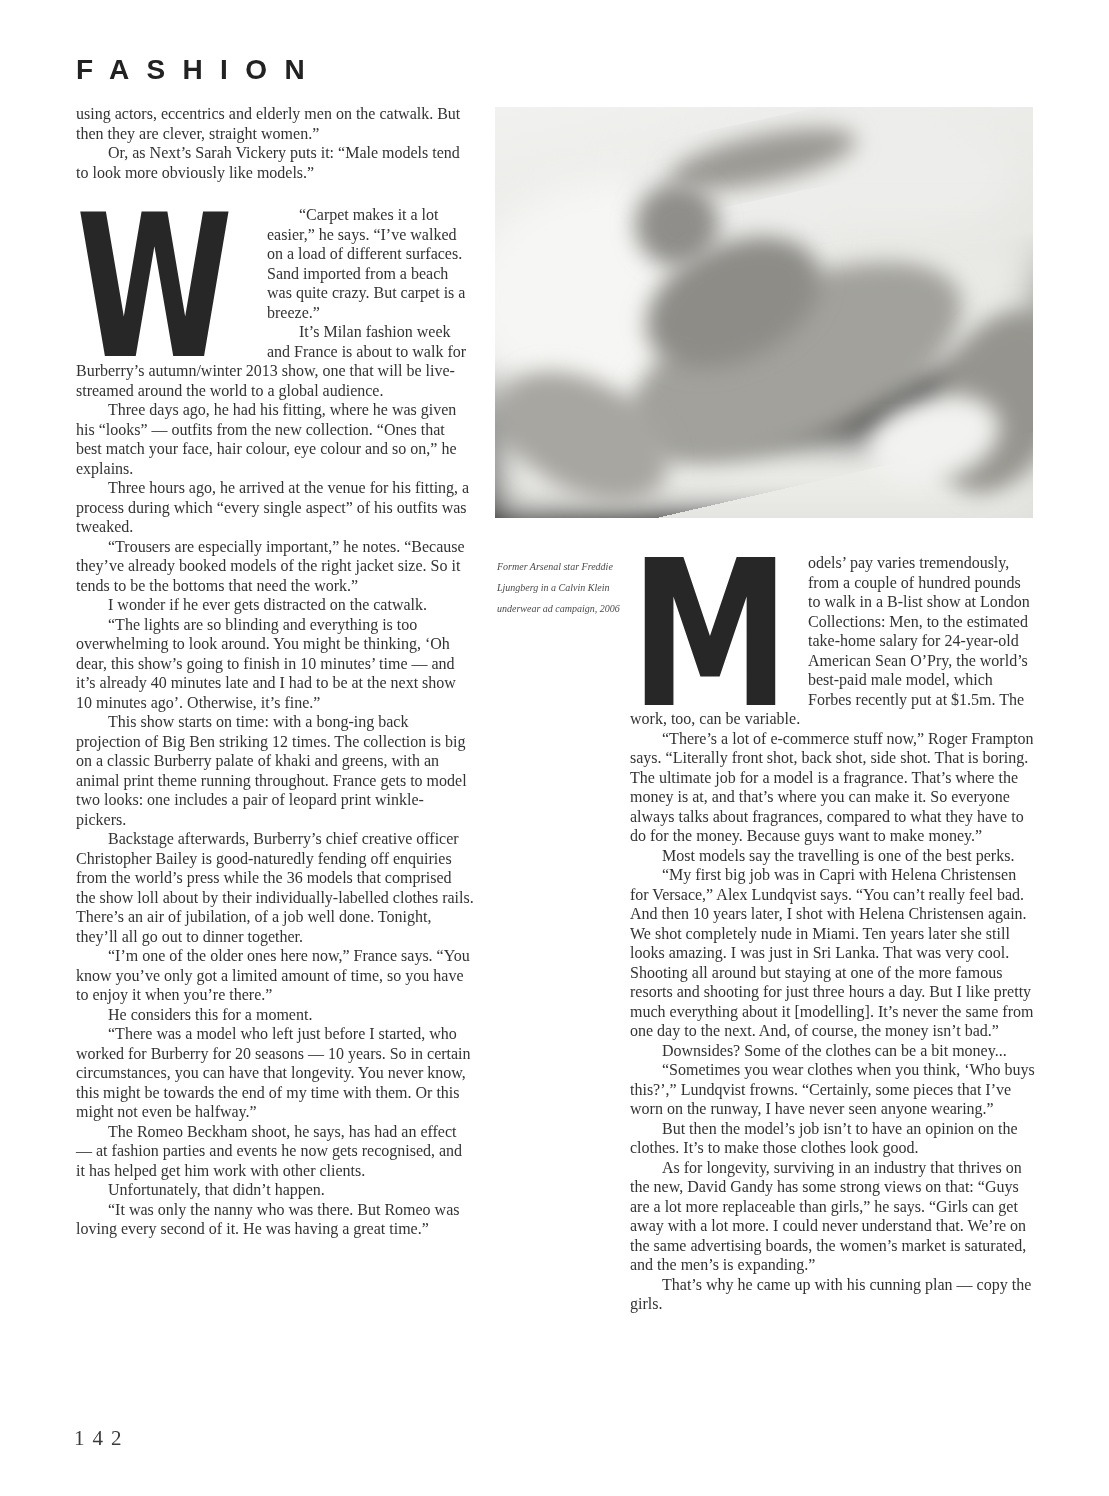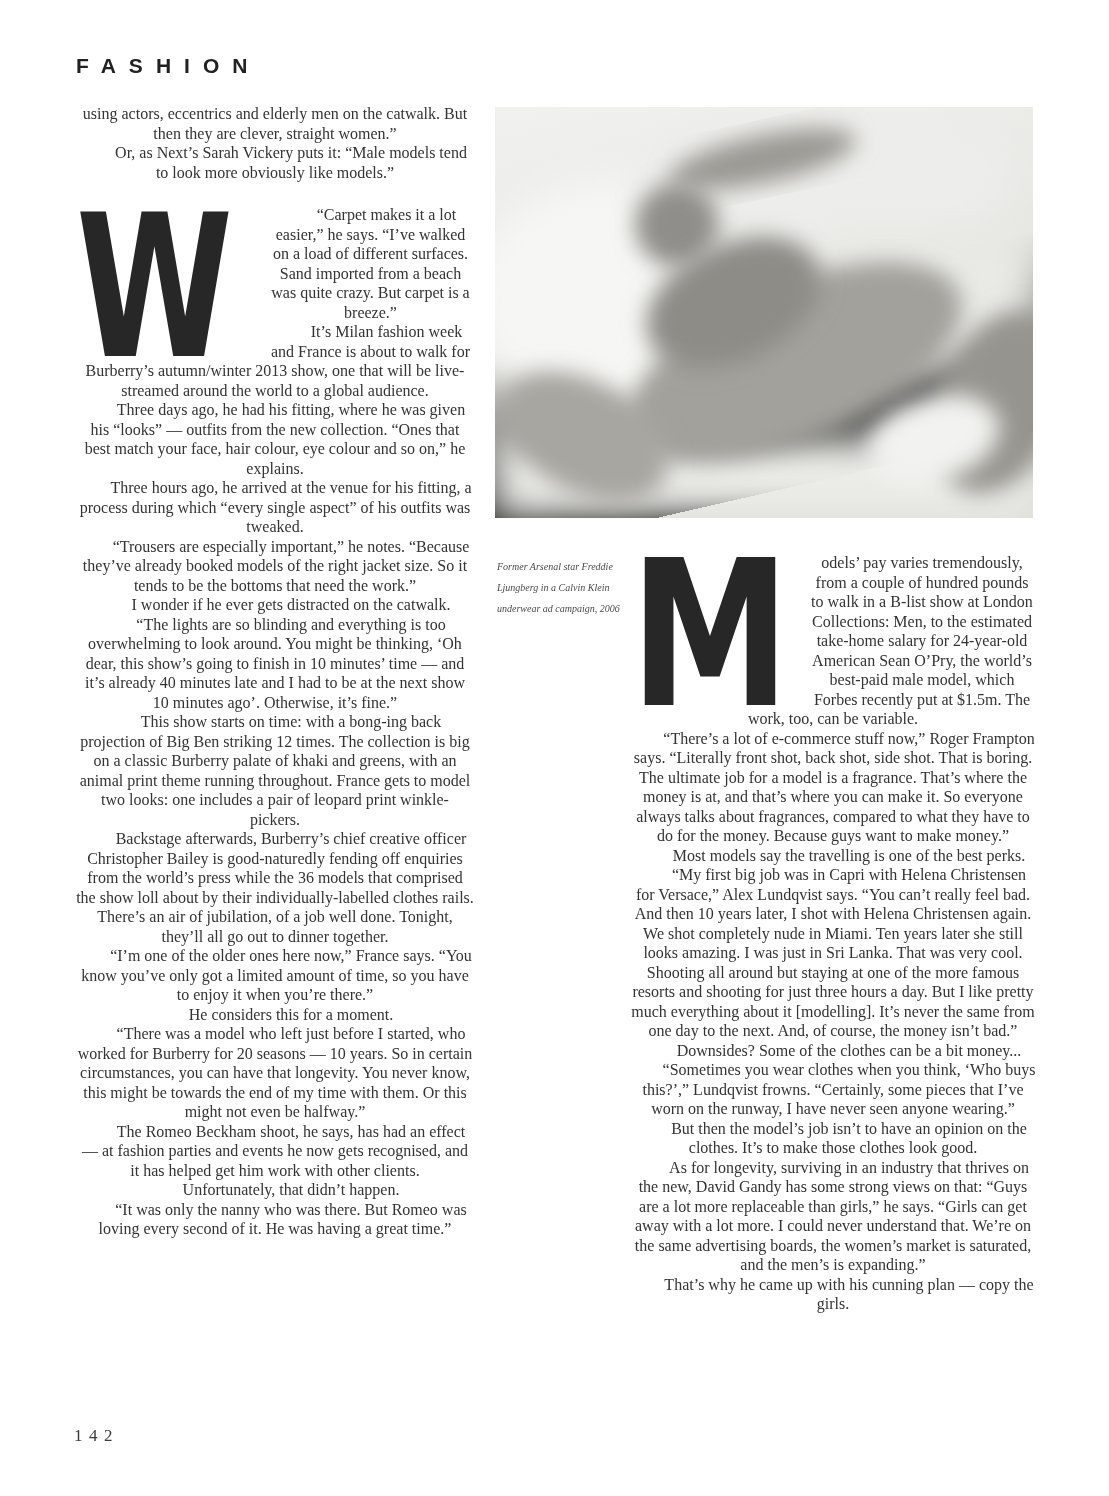--- a/index.html
+++ b/index.html
@@ -7,45 +7,45 @@
     position:relative;
     width:1109px;height:1496px;
     background:#ffffff;
     font-family:"Liberation Serif","DejaVu Serif",serif;
     color:#333333;
     overflow:hidden;
   }
   .section-label{
     position:absolute;left:76px;top:54px;
     font-family:"Liberation Sans","DejaVu Sans",sans-serif;
-    font-weight:bold;font-size:21px;letter-spacing:0.62em;
+    font-weight:bold;font-size:28px;letter-spacing:0.62em;
     color:#222222;
   }
-  .col{position:absolute;font-size:16px;line-height:19.5px;text-align:center;}
+  .col{position:absolute;font-size:16px;line-height:19.5px;text-align:left;}
   .col-left{left:76px;top:104px;width:398px;}
   .col-right{left:630px;top:553px;width:406px;}
   .para{margin:0;padding:0;}
   .indent{text-indent:32px;}
   .dc-para-left{margin-top:23px;}
   .dropcap{float:left;overflow:visible;}
   .dropcap-w{width:157px;height:145px;margin:6px 34px 0 0;}
   .dropcap-m{width:160px;height:148px;margin:4px 18px 0 0;}
   .dropcap svg{display:block;}
   .photo{
     position:absolute;left:495px;top:107px;width:538px;height:411px;
     overflow:hidden;
   }
   .photo svg{display:block;}
   .caption{
     position:absolute;left:497px;top:556px;width:132px;
     font-style:italic;font-size:10px;line-height:21px;color:#4a4a4a;
   }
   .page-number{
     position:absolute;left:74px;top:1426px;
-    font-size:17px;letter-spacing:0.38em;color:#3a3a3a;
+    font-size:21px;letter-spacing:0.38em;color:#3a3a3a;
   }
 </style>
 </head>
 <body>
 
 <div class="sheet">
 
   <div class="section-label">FASHION</div>
 
   <figure class="photo" style="margin:0;" aria-label="Black-and-white photograph of a shirtless man reclining on a bed of white pillows with one arm behind his head, wearing white briefs">

